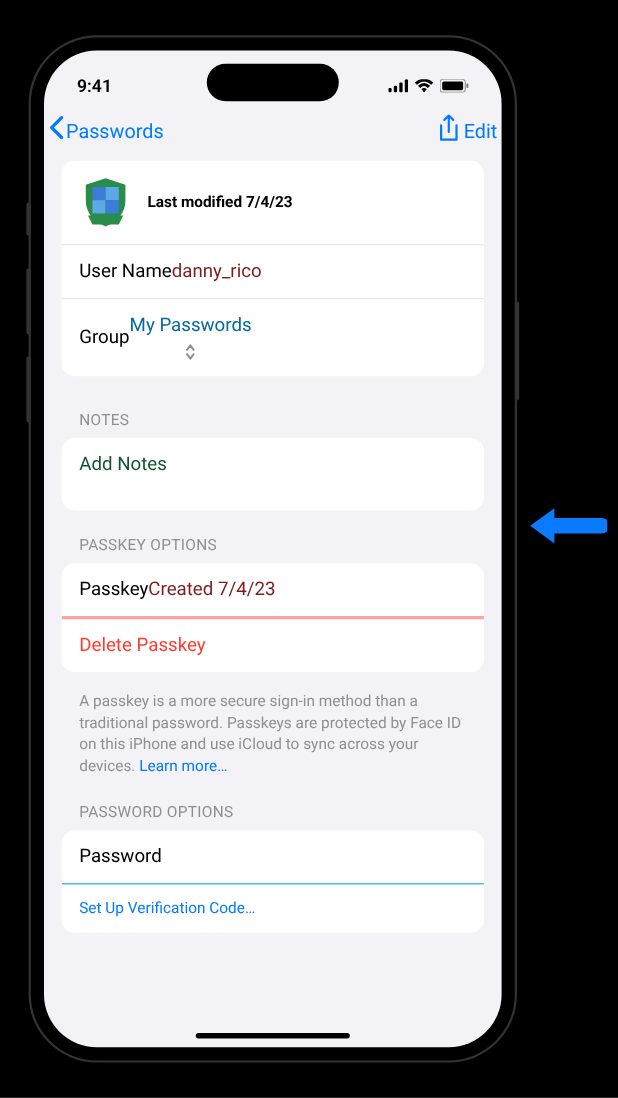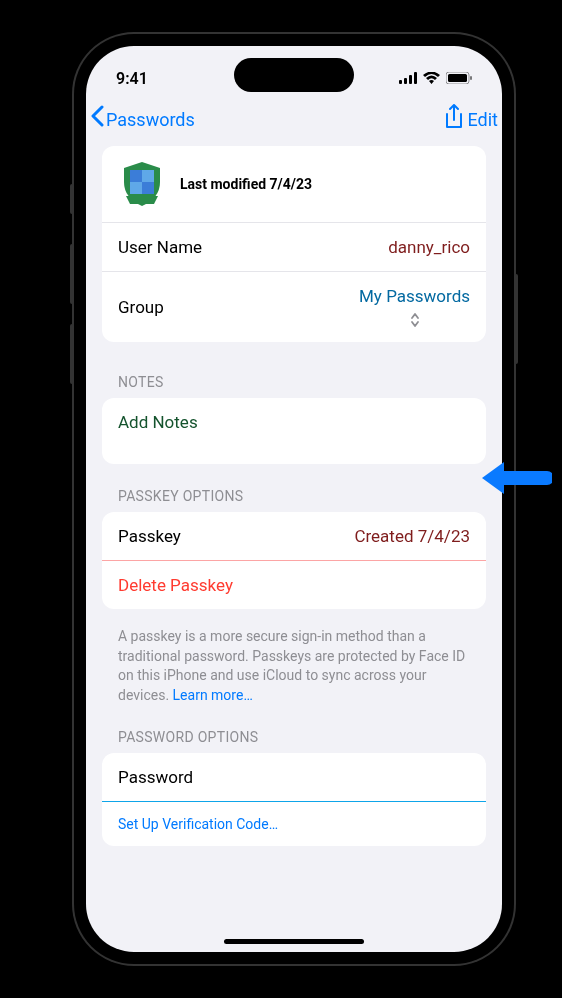--- a/index.html
+++ b/index.html
@@ -21,21 +21,20 @@
     }
     
     .phone-frame {
       width: 440px;
       height: 930px;
       background: #000;
       border-radius: 60px;
       padding: 12px;
       position: relative;
       box-shadow: 0 0 0 2px #333;
-      margin-left: 46px;
     }
     
     .phone-screen {
       width: 100%;
       height: 100%;
       background: #f2f2f7;
       border-radius: 48px;
       overflow: hidden;
       position: relative;
     }
@@ -148,21 +147,20 @@
     }
     
     .site-modified {
       font-size: 14px;
       color: #000000;
       font-weight: bold;
     }
     
     .row {
       display: flex;
-      justify-content: space-between;
       align-items: center;
       padding: 14px 16px;
       border-top: 1px solid #e5e5ea;
       font-size: 17px;
     }
     
     .row-label {
       color: #000;
     }
     
@@ -190,21 +188,21 @@
       background: #fff;
       border-radius: 12px;
       padding: 14px 16px 32px;
       font-size: 17px;
       color: #14532d;
       cursor: text;
     }
     
     .delete-row {
       padding: 14px 16px;
-      border-top: 1px solid #fca5a5;
+      border-top: 3px solid #fca5a5;
       color: #ff3b30;
       font-size: 17px;
       cursor: pointer;
     }
     
     .footer-text {
       font-size: 14px;
       color: #8e8e93;
       padding: 10px 16px 0;
       line-height: 1.4;

